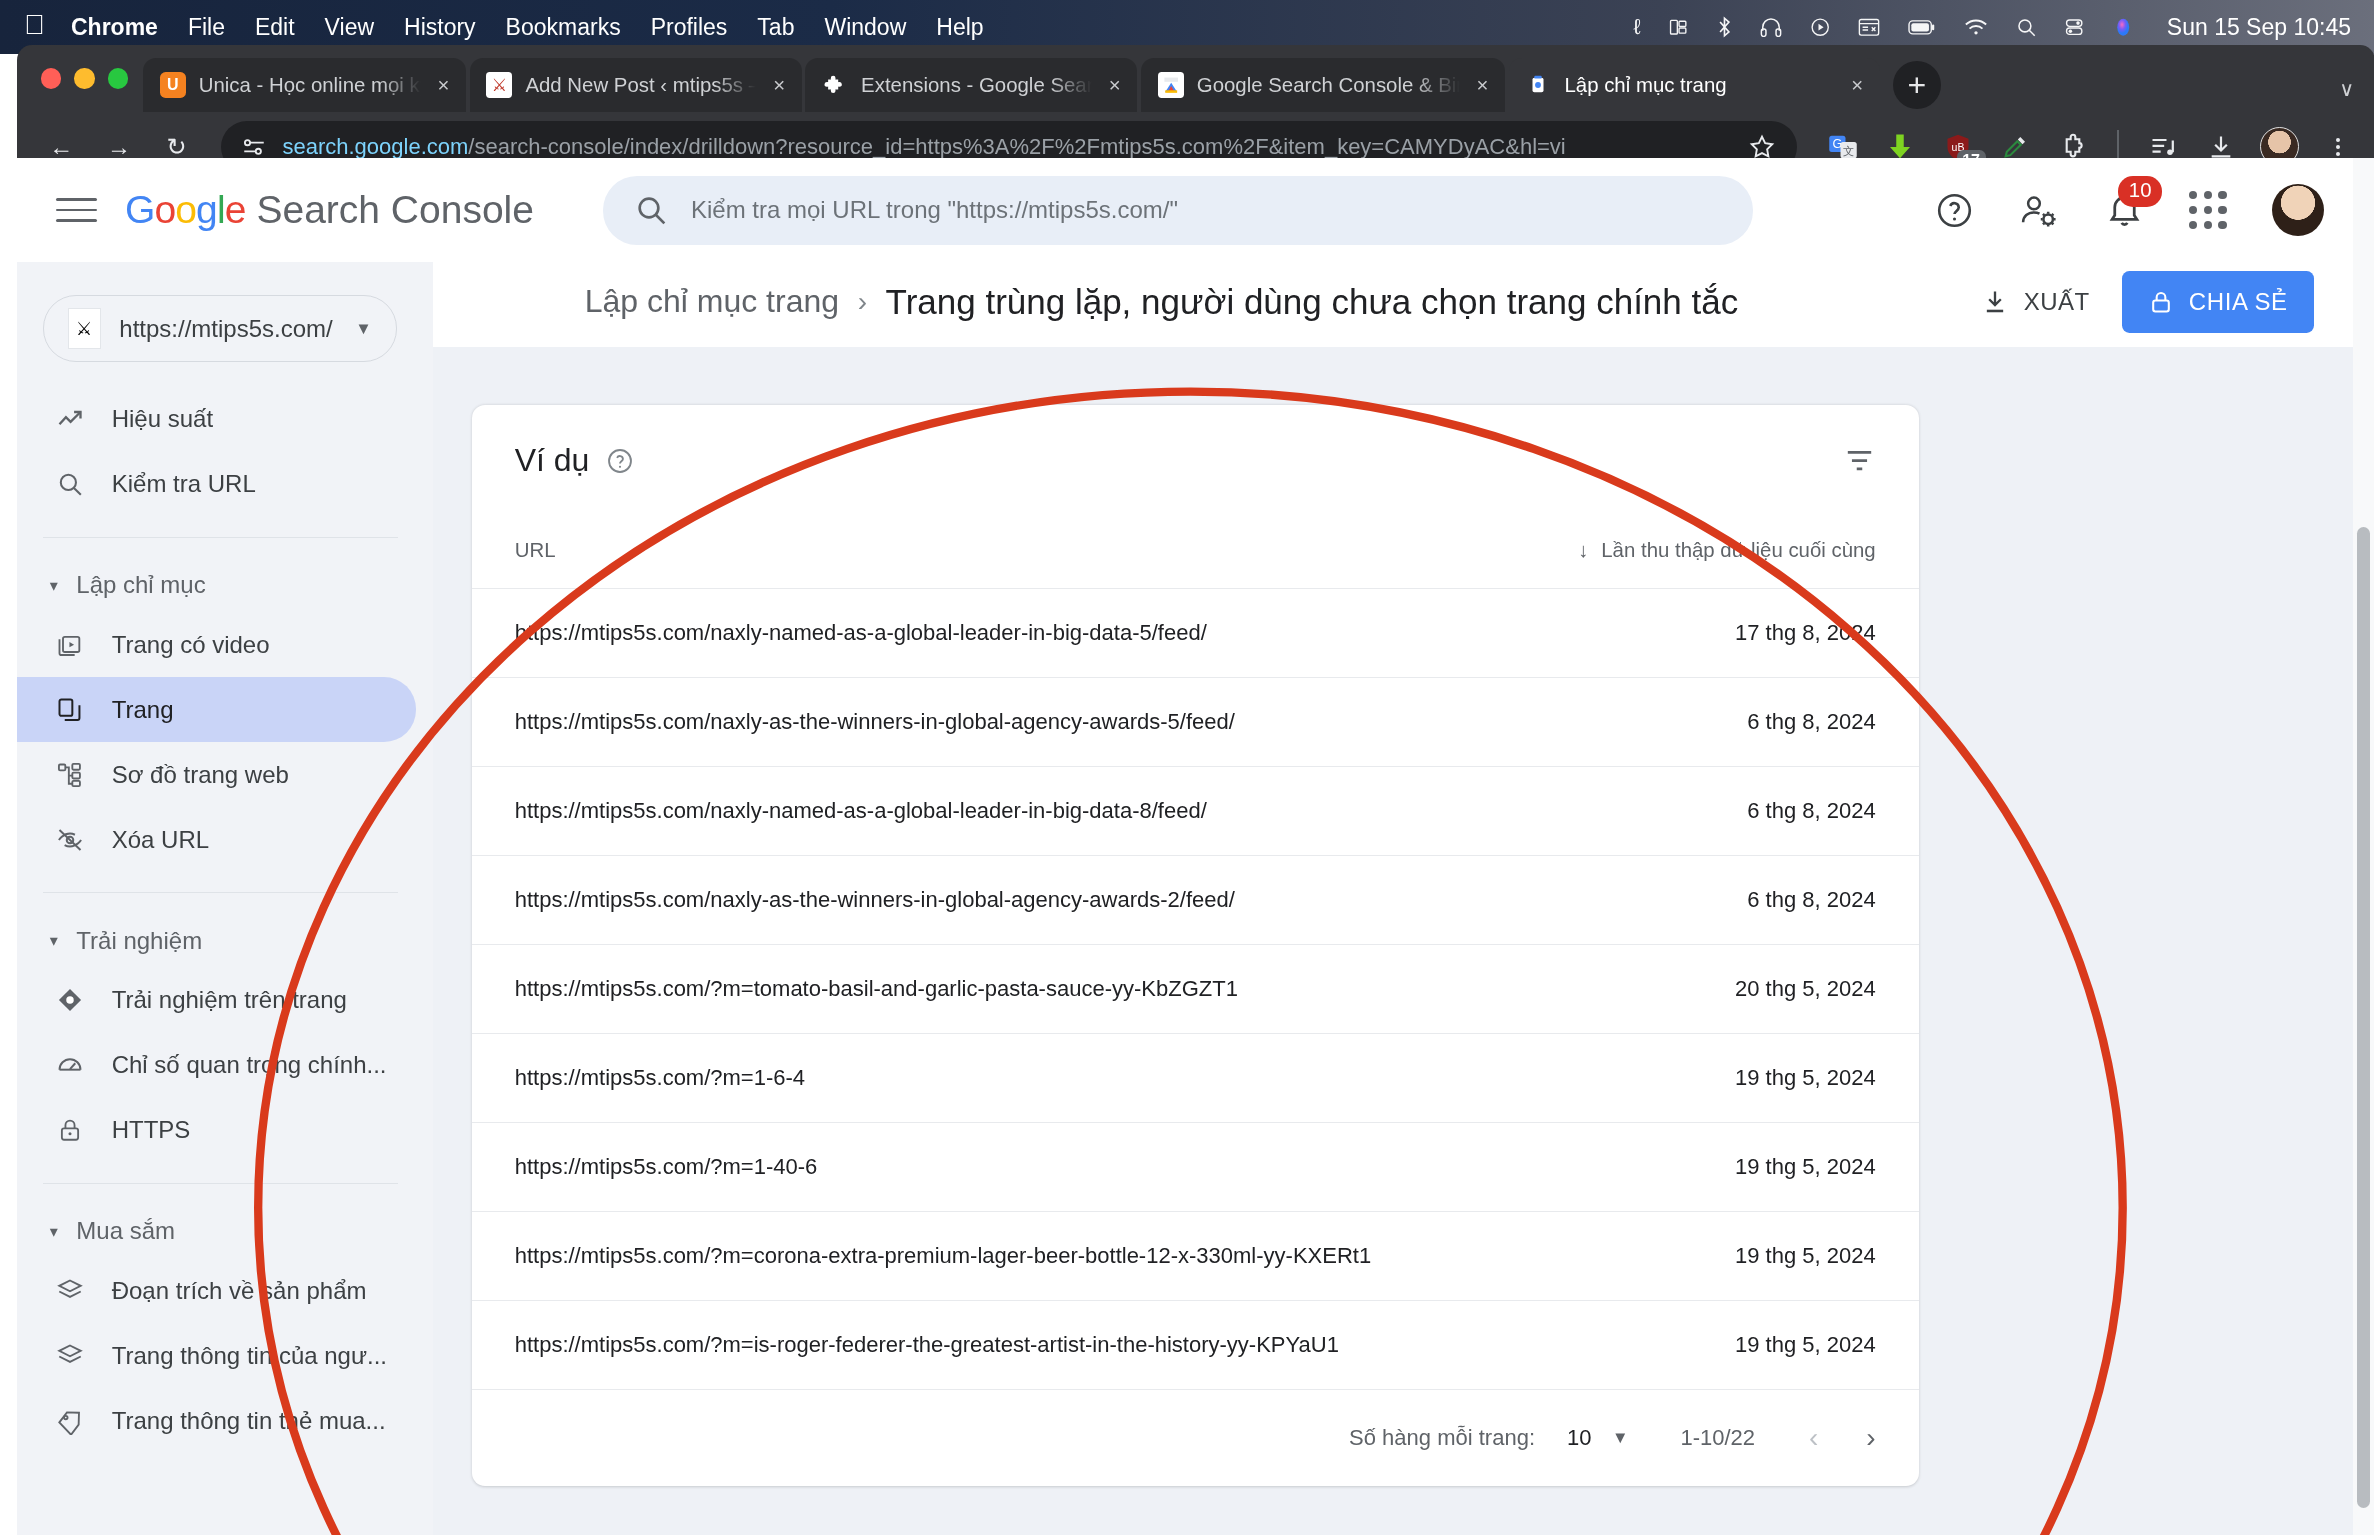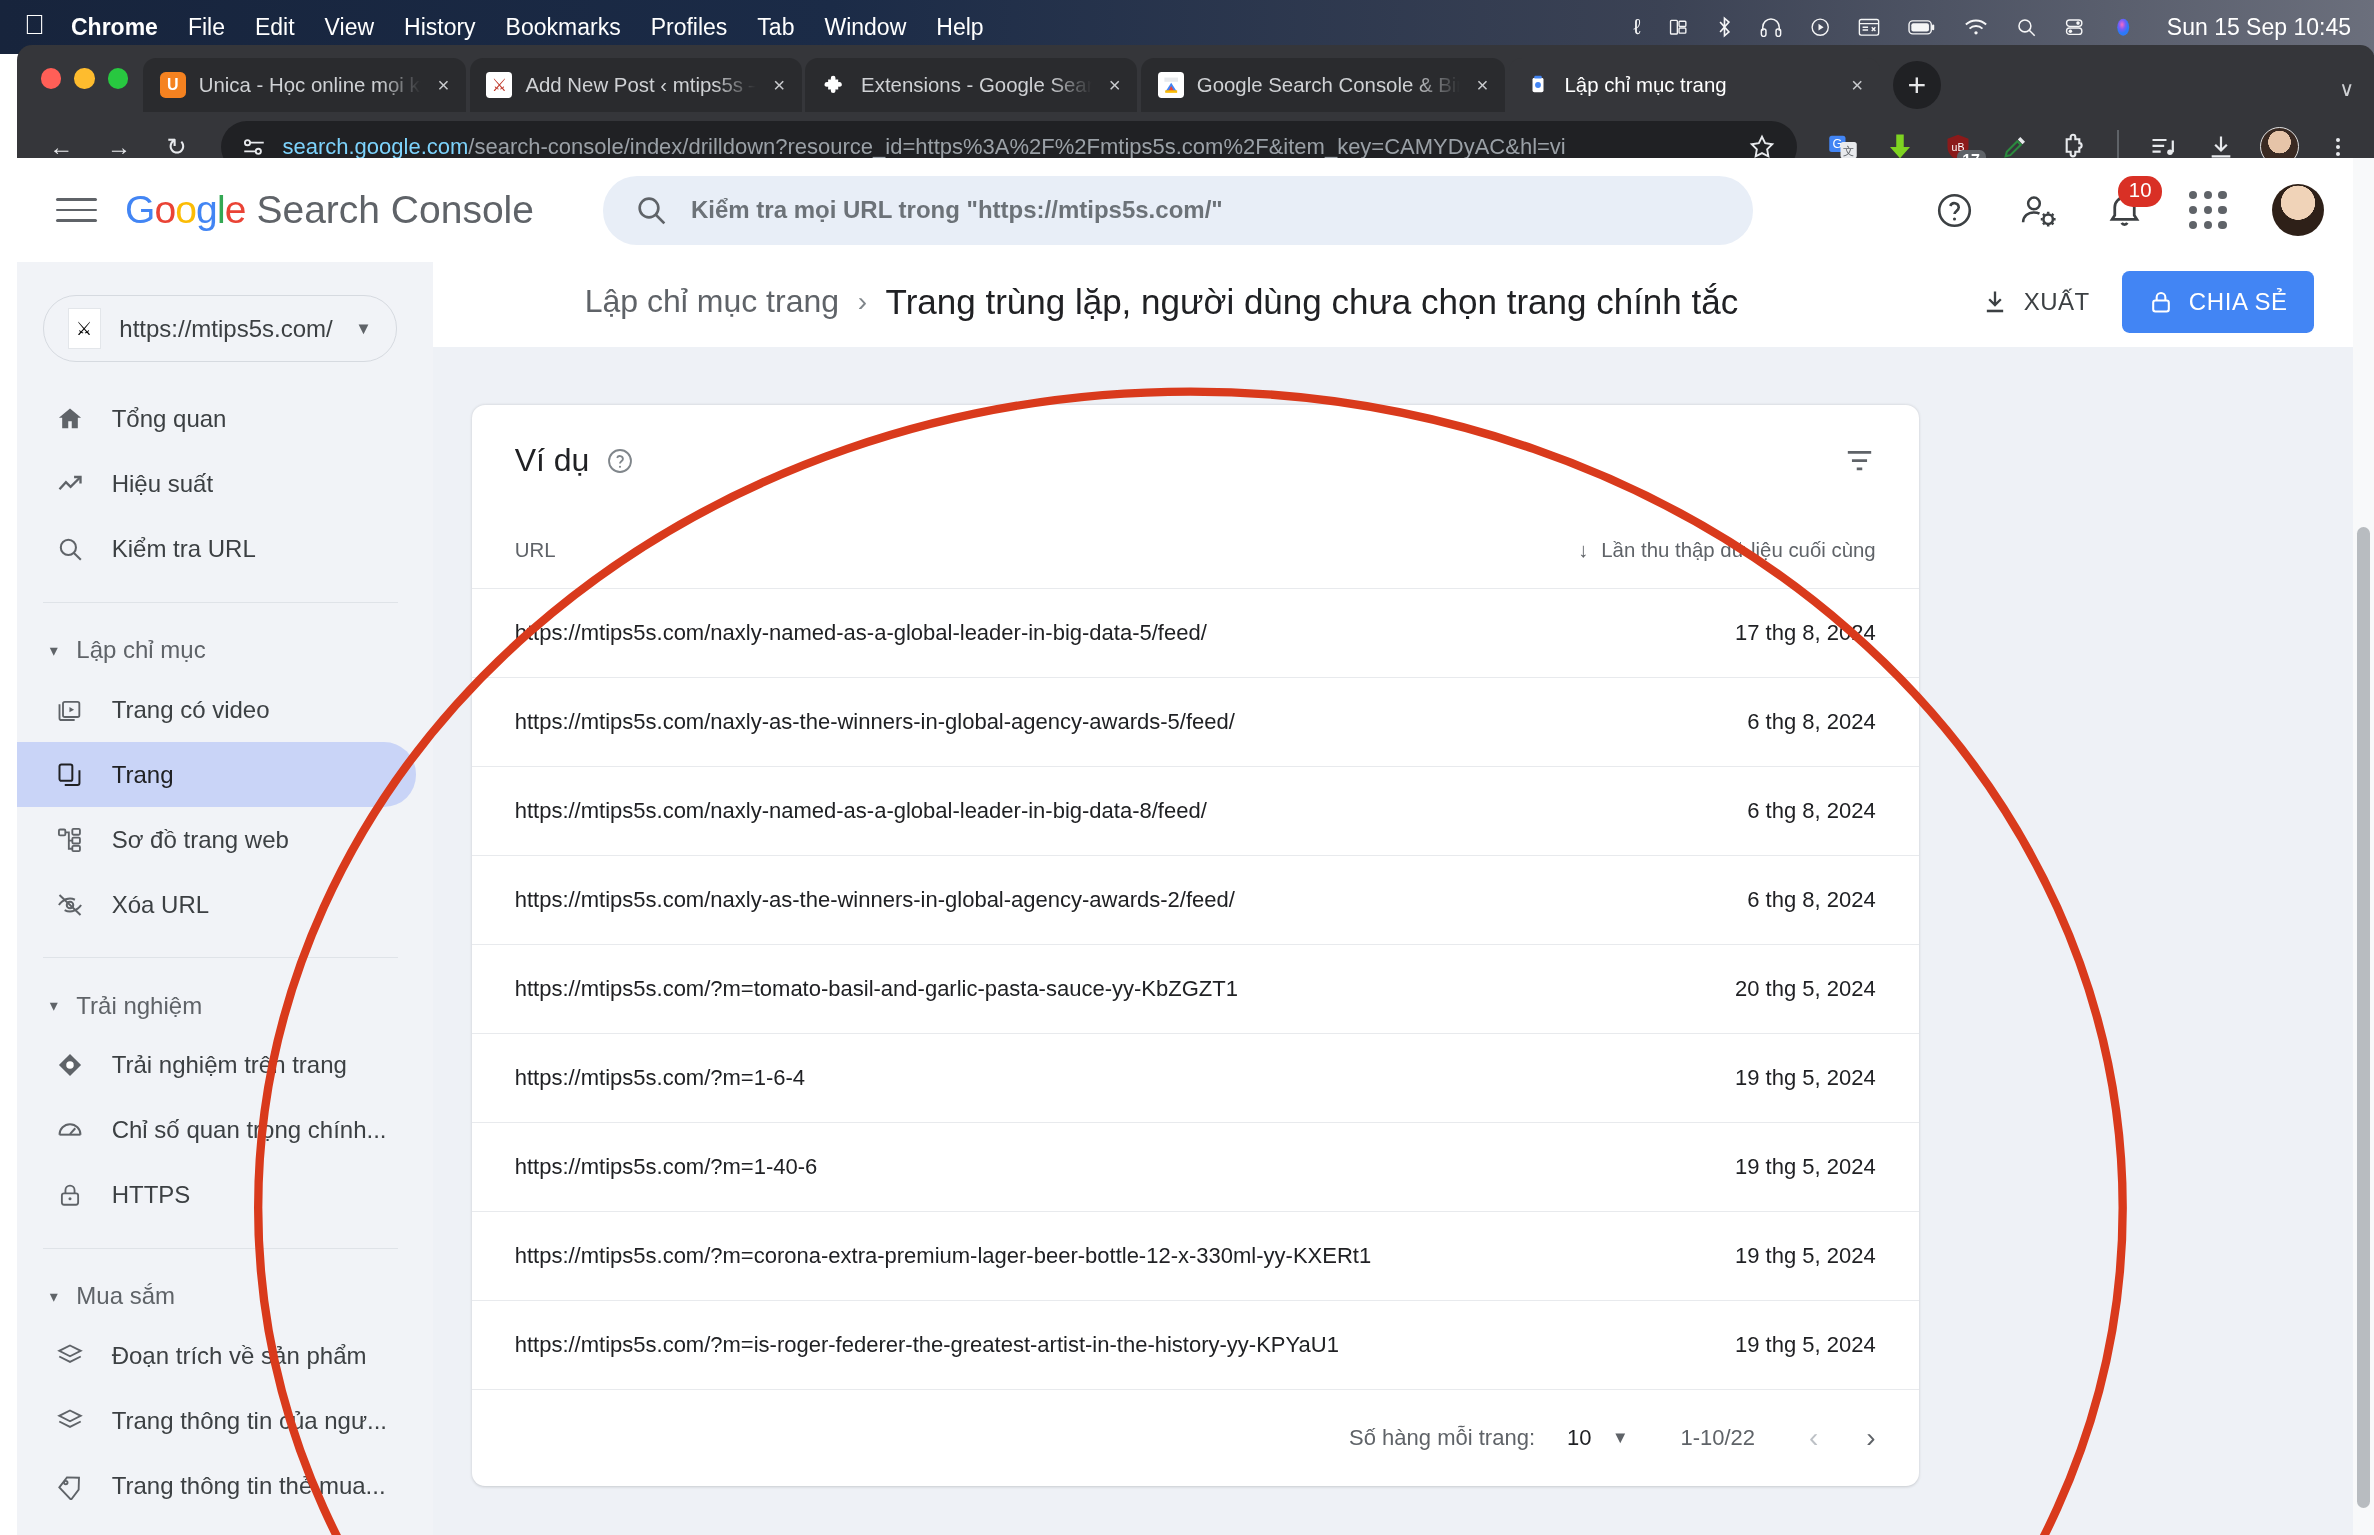--- a/index.html
+++ b/index.html
@@ -79,21 +79,21 @@
   .hamburger span { display: block; height: 2.8px; background: #5f6368; border-radius: 1.9px; }
   .gsc-logo { display: flex; align-items: baseline; margin-left: 20.4px; white-space: nowrap; }
   .g-word { font-size: 39px; letter-spacing: -0.9px; }
   .g-word span:nth-child(1){color:#4285F4;} .g-word span:nth-child(2){color:#EA4335;}
   .g-word span:nth-child(3){color:#FBBC05;} .g-word span:nth-child(4){color:#4285F4;}
   .g-word span:nth-child(5){color:#34A853;} .g-word span:nth-child(6){color:#EA4335;}
   .gsc-sub { font-size: 39px; color: #5f6368; margin-left: 11px; }
   .searchbar { width: 1150px; height: 69px; background: #e8eef7; border-radius: 34px;
     display: flex; align-items: center; padding: 0 32px; gap: 24px; margin-left: 69px; }
   .search-ico { color: #5f6368; font-size: 28px; display: flex; }
-  .search-ph { color: #6c7278; font-size: 24px; font-weight: bold; }
+  .search-ph { color: #6c7278; font-size: 24px; }
   .hdr-right { margin-left: auto; display: flex; align-items: center; gap: 45px; }
   .hdr-ico { color: #3c4043; display: flex; align-items: center; position: relative; }
   .bell-badge { position: absolute; top: -15px; left: 13px; background: #d93025; color: #fff;
     border-radius: 15px; font-size: 20.4px; font-weight: 500; padding: 2.8px 11px; line-height: 1.25; }
   .grid-dots { display: grid; grid-template-columns: repeat(3, 8.3px); gap: 6.5px; }
   .grid-dots i { width: 8.3px; height: 8.3px; background: #5f6368; border-radius: 50%; display: block; }
   .avatar-lg { width: 52px; height: 52px; border-radius: 50%;
     background: radial-gradient(circle at 50% 36%, #f0d3b8 0 40%, #2e2018 41% 100%); }
 
   
@@ -467,28 +467,20 @@
 
     <div class="sidebar">
       <div class="prop-select">
         <div class="prop-fav">⚔</div>
         <div class="prop-text">https://mtips5s.com/</div>
         <div class="prop-caret">▼</div>
       </div>
 
       <div class="nav-item">
         <span class="nav-ico">
-          <svg width="28" height="28" viewBox="0 0 24 24" fill="#5f6368">
-              <path d="M12 3L2.5 11h2.8v9h5.2v-6h3v6h5.2v-9h2.8z"></path>
-            </svg>
-        </span>
-        <span class="nav-label">Tổng quan</span>
-      </div>
-      <div class="nav-item">
-        <span class="nav-ico">
           <svg width="28" height="28" viewBox="0 0 24 24" fill="none" stroke="#5f6368" stroke-width="2">
               <path d="M3 16.5l5.5-6 4 4L21 6"></path>
               <path d="M15.5 6H21v5.5"></path>
             </svg>
         </span>
         <span class="nav-label">Hiệu suất</span>
       </div>
       <div class="nav-item">
         <span class="nav-ico">
           <svg width="26" height="26" viewBox="0 0 24 24" fill="none" stroke="#5f6368" stroke-width="1.9">

